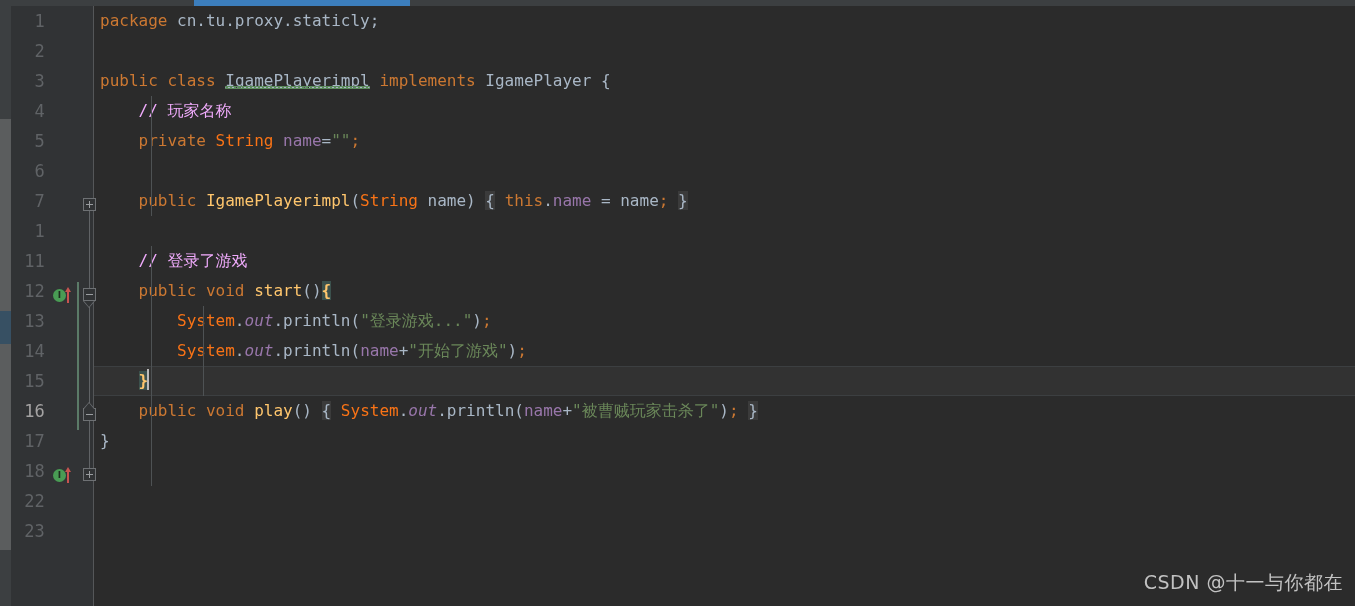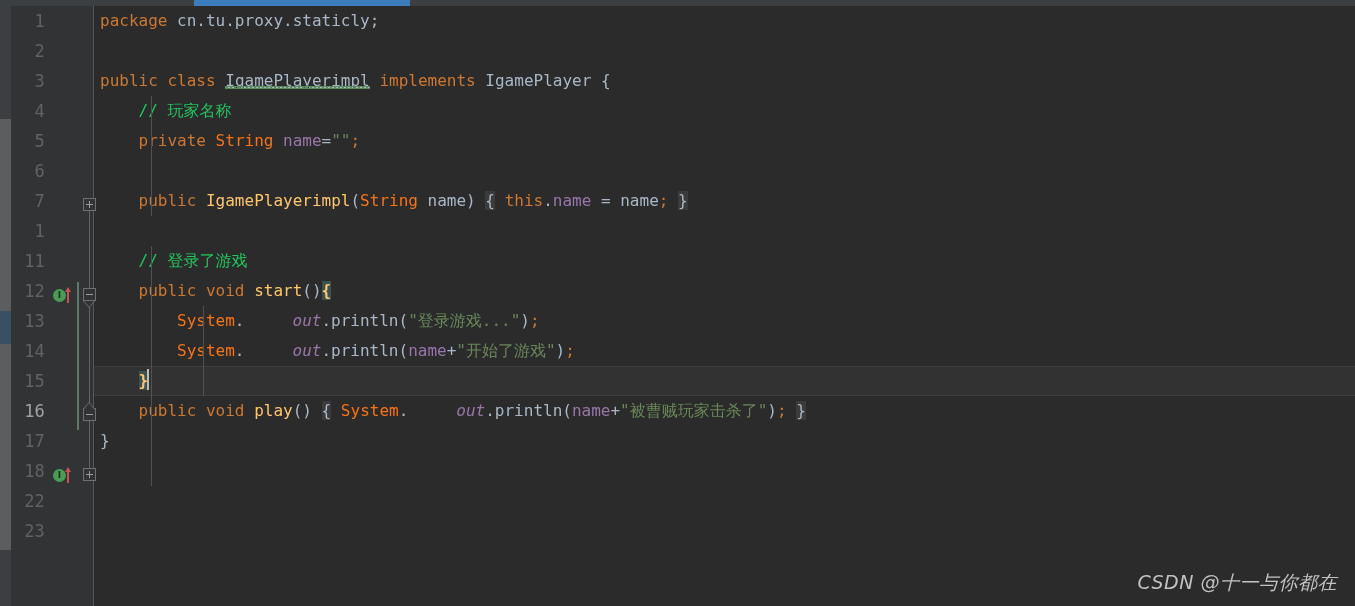--- a/index.html
+++ b/index.html
@@ -241,24 +241,24 @@
     position: absolute;
     width: 1px;
     background: #4e5254;
     z-index: 11;
   }
 
   
   .kw     { color: #cc7832; }
   .cls    { color: #f97316; }
   .plain  { color: #a9b7c6; }
-  .cmt    { color: #22c55e; }
+  .cmt    { color: #f0abfc; }
   .str    { color: #6a8759; }
   .fld    { color: #9876aa; }
-  .stat   { color: #9876aa; font-style: italic; margin-left: 48px; }
+  .stat   { color: #9876aa; font-style: italic; }
   .meth   { color: #ffc66d; }
   .semi   { color: #cc7832; }
 
   
   .foldbrace {
     background: #3b3b3b;
     color: #a9b7c6;
   }
   
   .matchbrace {
@@ -292,29 +292,28 @@
     width: 2px;
     height: 21px;
     background: #bbbbbb;
     vertical-align: -4px;
     margin-left: -1px;
   }
 
   
   .watermark {
     position: absolute;
-    right: 18px;
+    right: 12px;
     bottom: 10px;
     font-family: "DejaVu Sans", "Liberation Sans", sans-serif;
     font-size: 19px;
     color: #cfcfcf;
     opacity: 0.92;
     z-index: 50;
     letter-spacing: 0.5px;
-    font-style: italic;
   }
 </style>
 </head>
 <body>
 
 <div id="root">
 
   <div class="top-strip">
     <div class="blue"></div>
   </div>

